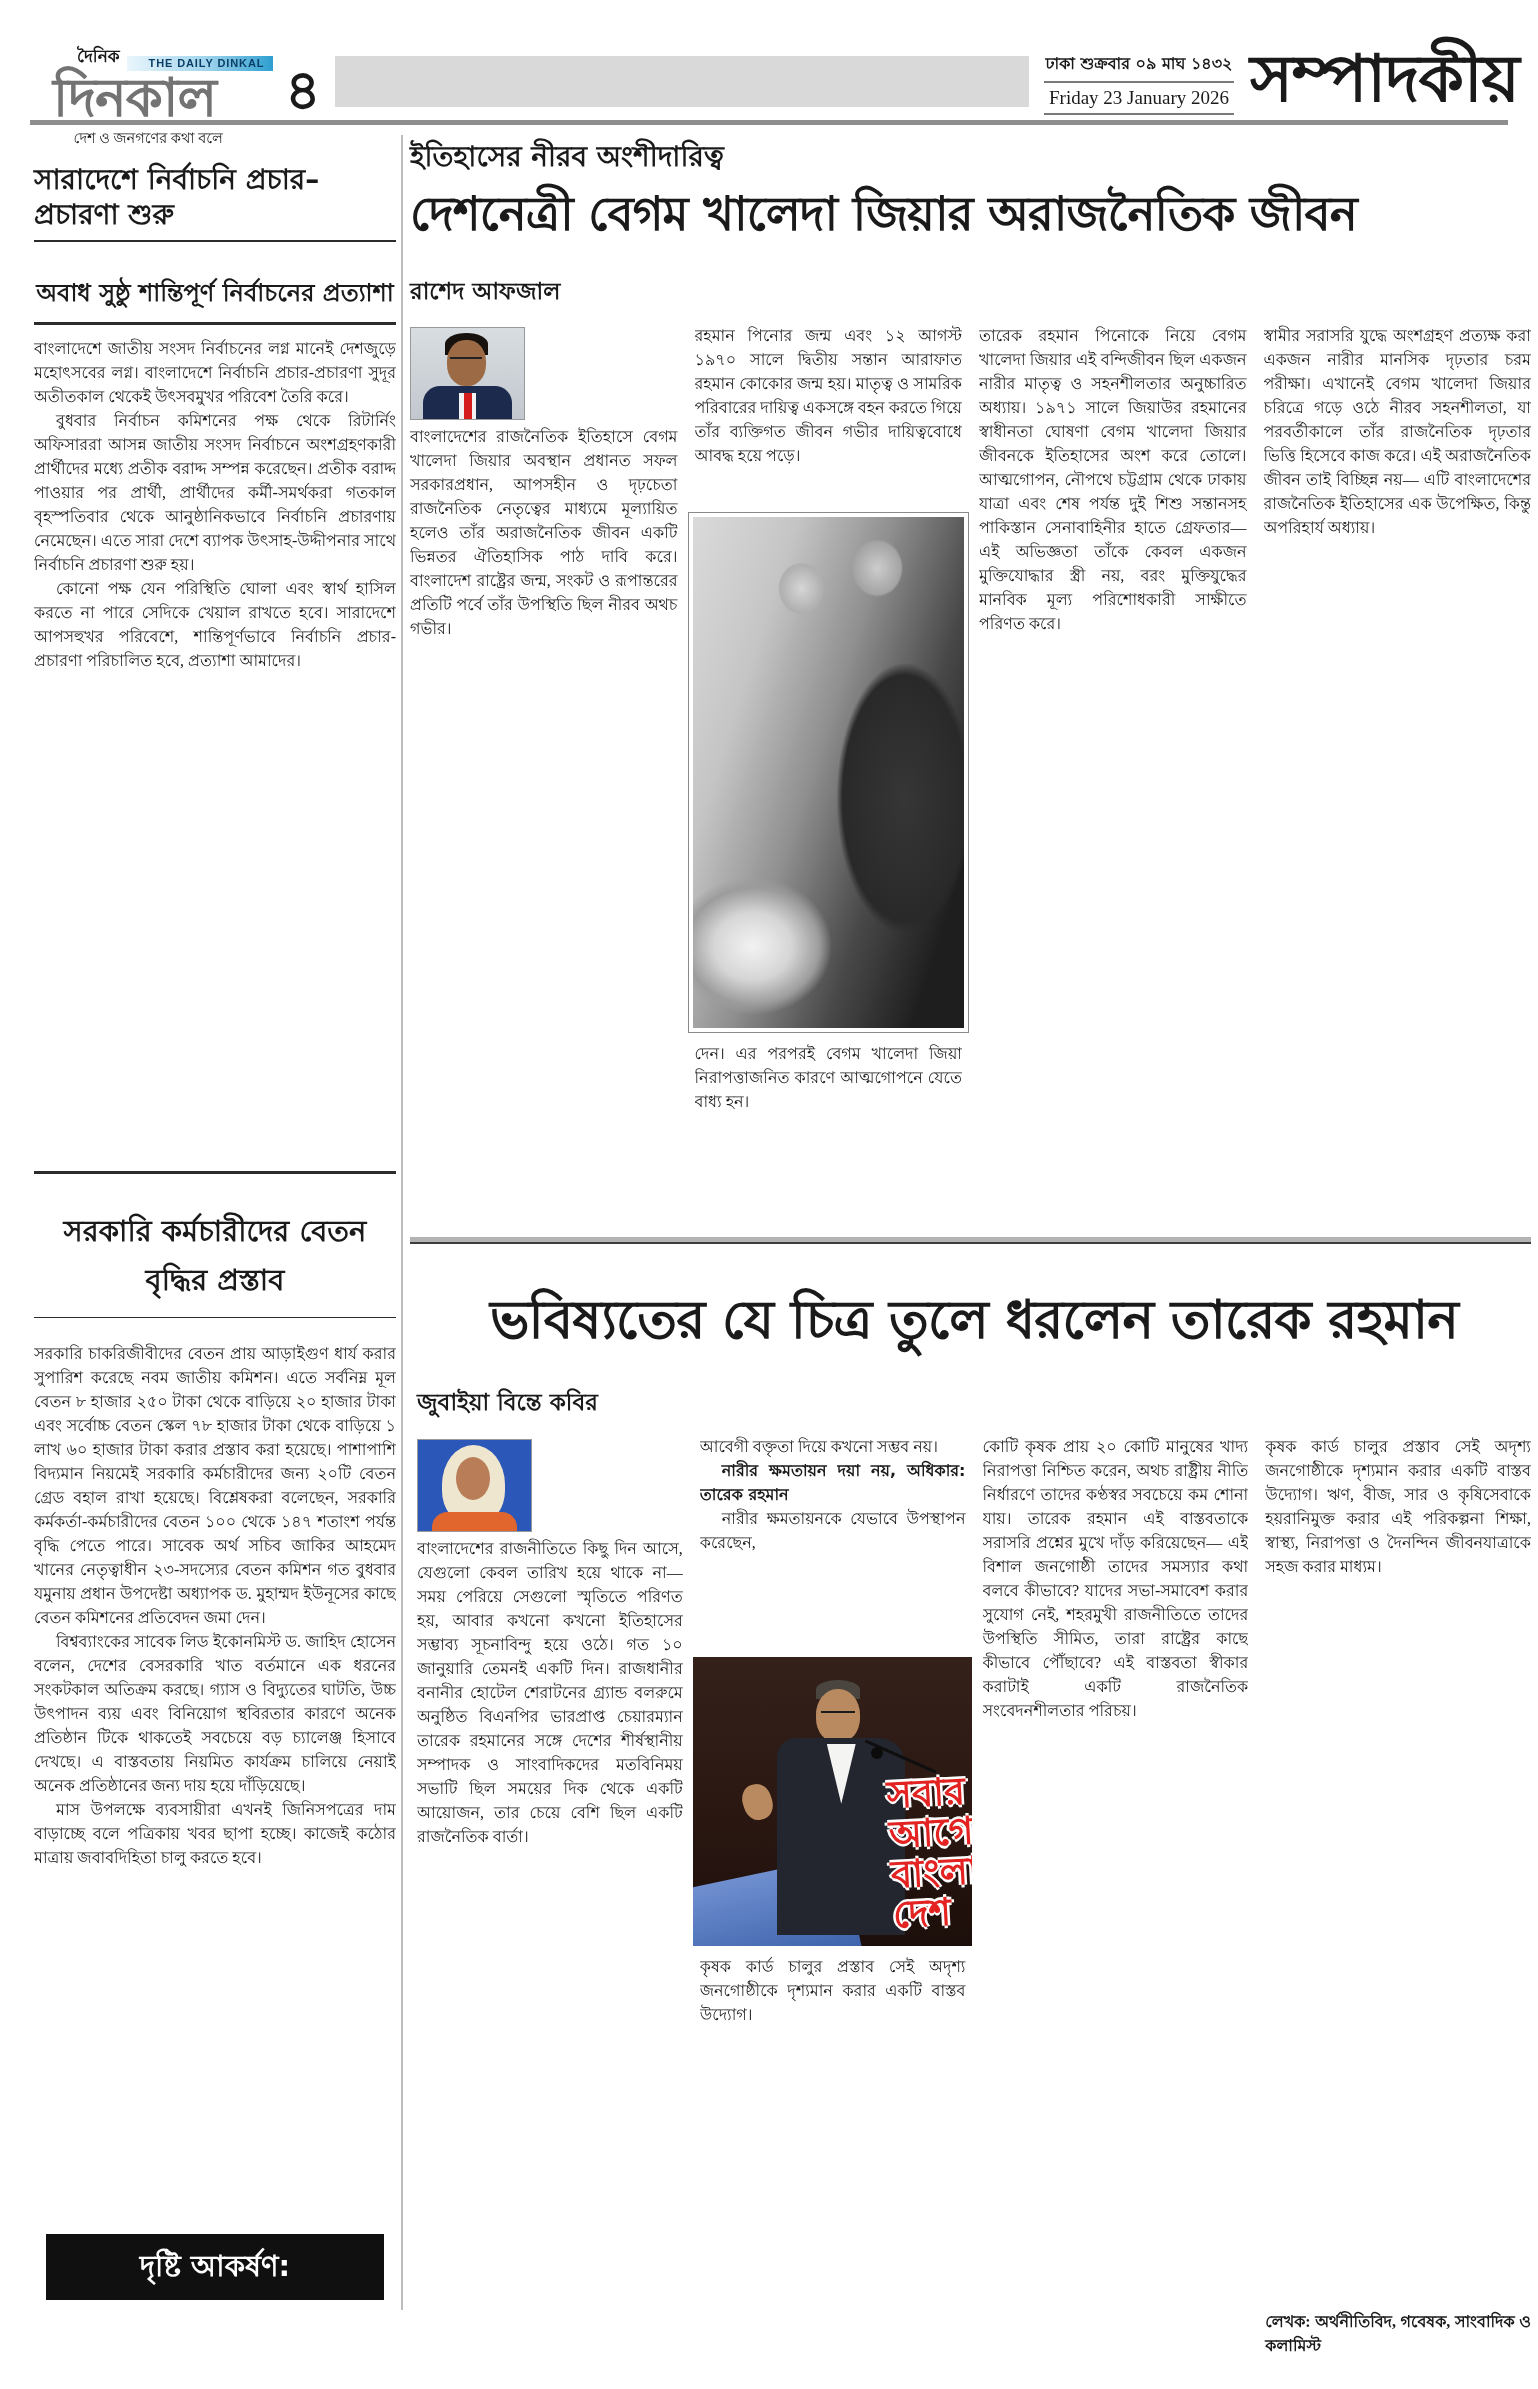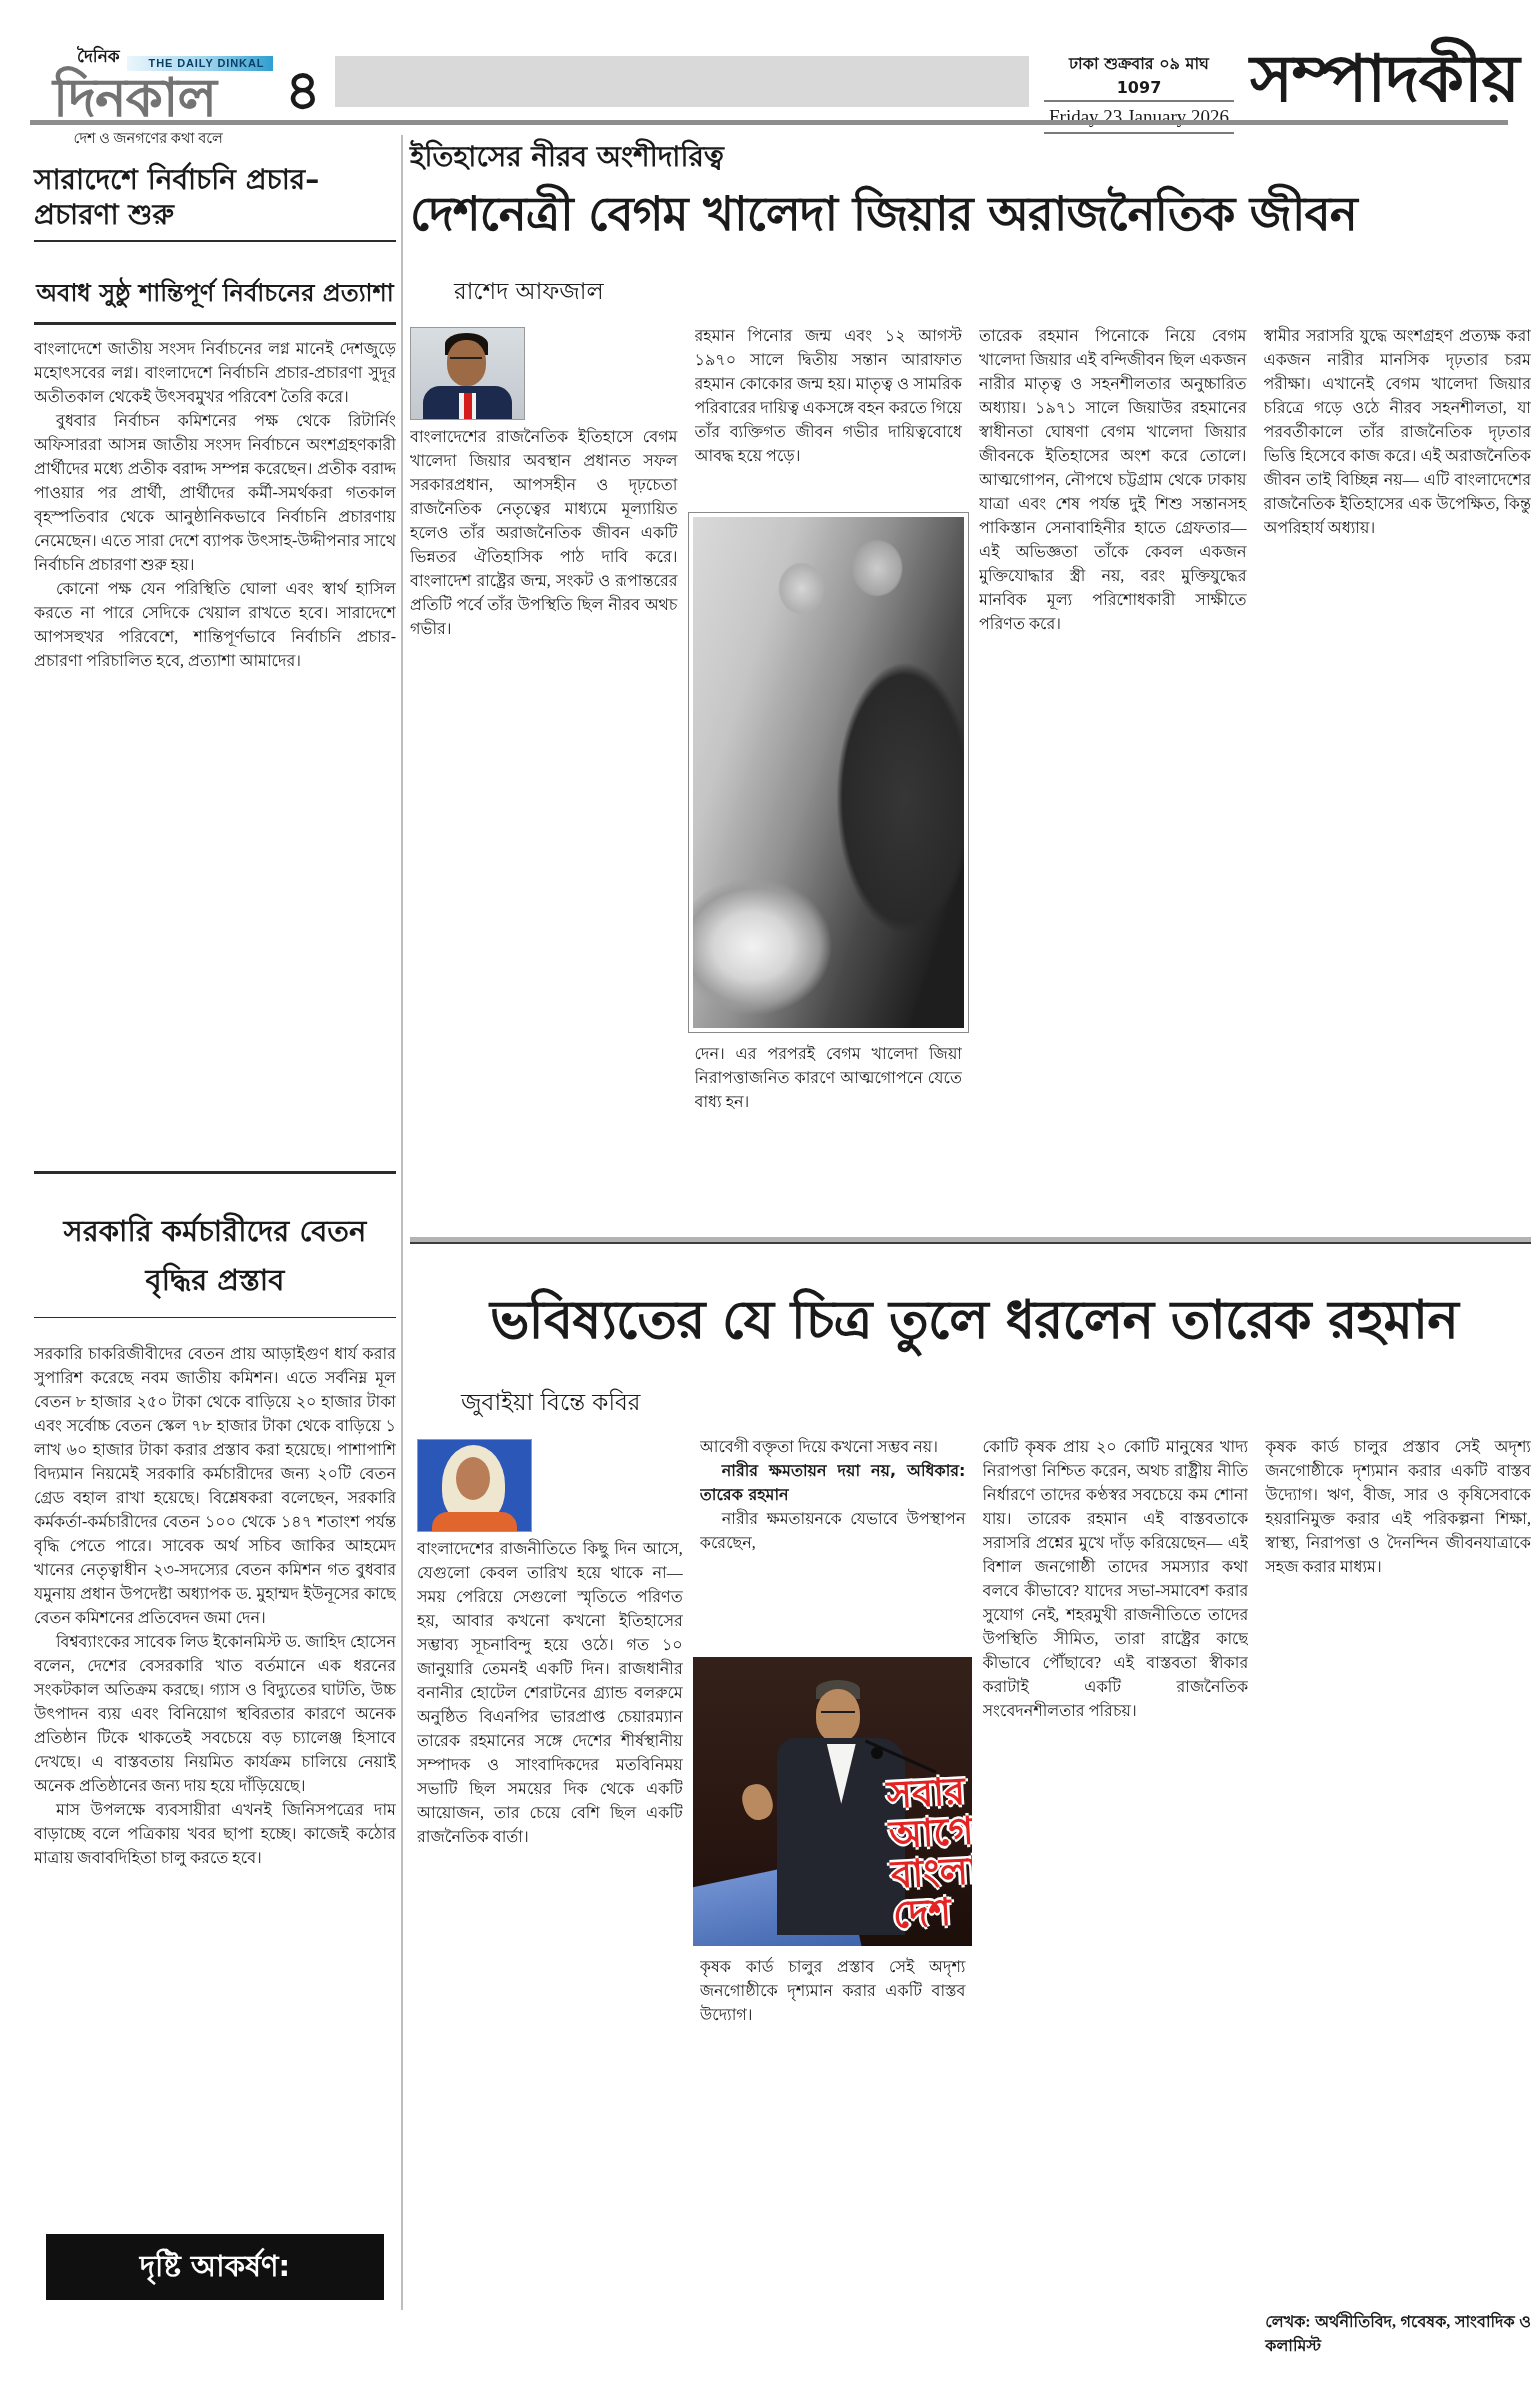--- a/index.html
+++ b/index.html
@@ -53,21 +53,21 @@
   .attn{margin-top:13.7px;}
   .attn-box{background:#101010;color:#ffffff;text-align:center;
      font-family:"DejaVu Sans",sans-serif;font-weight:900;font-size:29px;
      padding:8.5px 0;margin:0 12px;}
 
   
   .mainArt{position:absolute;left:410px;top:135px;width:1121px;}
   .kicker{font-family:"DejaVu Sans",sans-serif;font-weight:800;font-size:28px;}
   .m-head{font-family:"DejaVu Sans",sans-serif;font-weight:900;font-size:47px;line-height:1.15;
      letter-spacing:-0.9px;margin-top:5.1px;}
-  .byline{font-family:"DejaVu Sans",sans-serif;font-weight:400;font-size:23px;margin-top:19px;margin-left:44px;}
+  .byline{font-family:"DejaVu Sans",sans-serif;font-weight:700;font-size:23px;margin-top:19px;}
   .cols{display:flex;gap:17px;margin-top:12px;}
   .m-cols{height:908px;}
   .col{flex:1;display:flex;flex-direction:column;min-width:0;}
   .col .colfill{min-height:0;}
   .grow{flex:1 1 auto;}
 
   
   .ap{width:113px;height:91px;float:left;margin:3.4px 12px 5.1px 0;border:0.9px solid #999;
       position:relative;overflow:hidden;}
   .ap1{background:linear-gradient(#d8dde1,#c2c8ce);}
@@ -125,21 +125,21 @@
     <div class="brand-top">
       <span class="brand-small">দৈনিক</span>
       <span class="brand-banner">THE DAILY DINKAL</span>
     </div>
     <div class="brand-main">দিনকাল</div>
     <div class="brand-tag">দেশ ও জনগণের কথা বলে</div>
   </div>
   <div class="pageno">৪</div>
   <div class="graybar"></div>
   <div class="datebox">
-    <div class="date-bn">ঢাকা শুক্রবার ০৯ মাঘ 1097</div>
+    <div class="date-bn">ঢাকা শুক্রবার ০৯ মাঘ ১৪৩২</div>
     <div class="date-en">Friday 23 January 2026</div>
   </div>
   <div class="section-label">সম্পাদকীয়</div>
   <div class="hrule-top"></div>
   <div class="vsep"></div>
 
   <aside class="leftcol">
     <section>
       <h2 class="lt-head">সারাদেশে নির্বাচনি প্রচার–প্রচারণা শুরু</h2>
       <div class="lt-sub">অবাধ সুষ্ঠু শান্তিপূর্ণ নির্বাচনের প্রত্যাশা</div>

